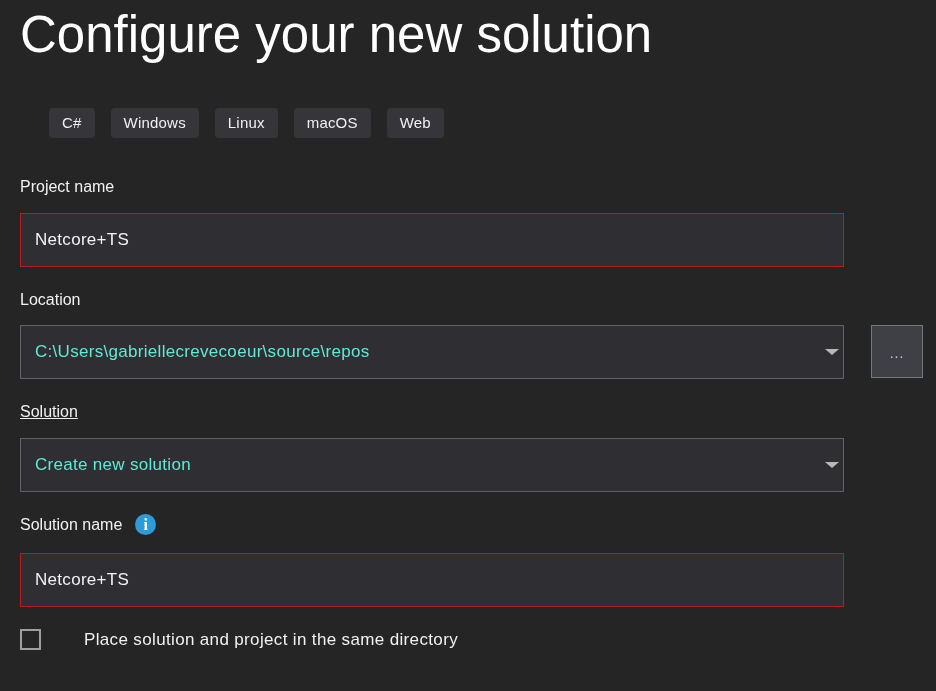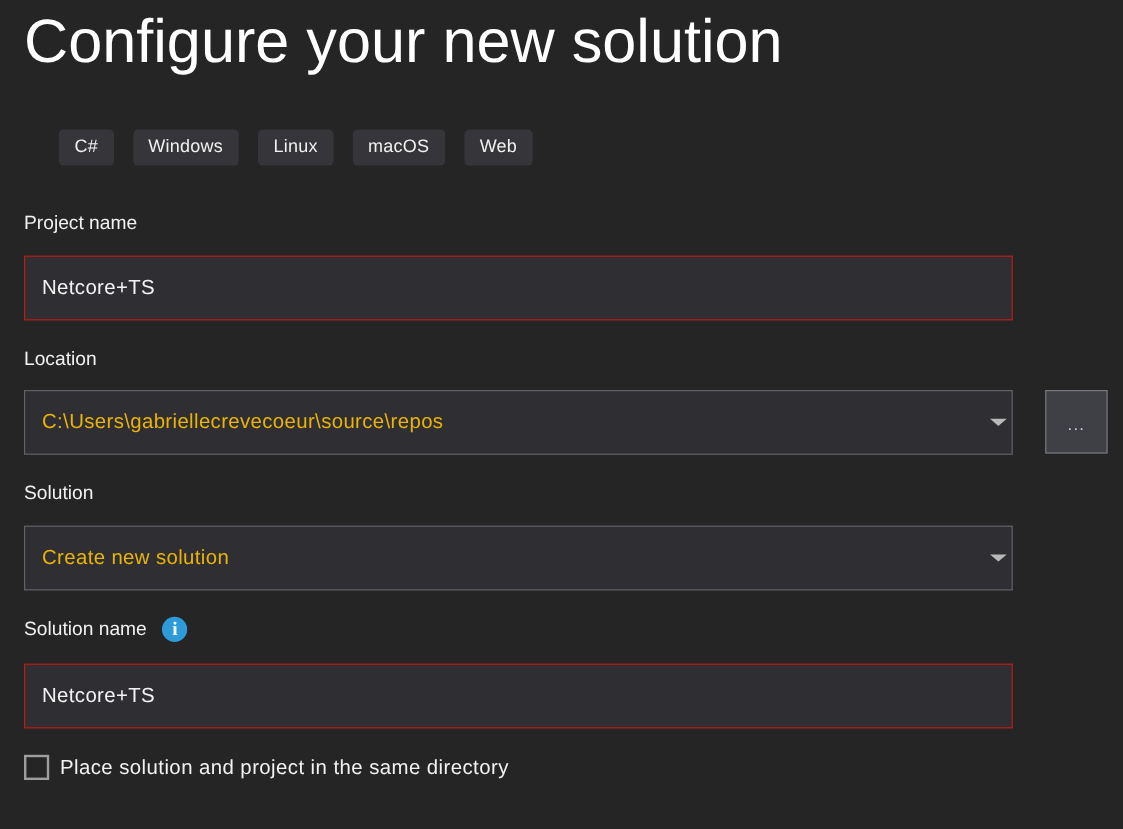--- a/index.html
+++ b/index.html
@@ -6,33 +6,33 @@
   body { background:#252526; font-family:"Liberation Sans", sans-serif; color:#f1f1f1; }
   .page { position:relative; width:936px; height:691px; overflow:hidden; background:#252526; }
   .title { position:absolute; left:20px; top:4px; font-size:51px; font-weight:300; color:#ffffff; line-height:1.2; }
   .subtitle-row { position:absolute; left:20px; top:108px; display:flex; align-items:center; }
   .subtitle { font-size:27px; font-weight:300; color:#f5f5f5; white-space:nowrap; }
   .tags { display:flex; margin-left:29px; gap:16px; }
   .tag { background:#36363a; border-radius:4px; padding:6px 13px; font-size:15px; line-height:18px; letter-spacing:0.2px; color:#f0f0f0; white-space:nowrap; }
   .field-label { position:absolute; left:20px; font-size:16px; color:#f1f1f1; display:flex; align-items:center; }
   .lbl-project { top:178px;text-align:right; }
   .lbl-location { top:291px; }
-  .lbl-solution { top:403px; }
+  .lbl-solution { top:403px;text-decoration:underline; }
   .lbl-solution-name { top:514px; }
   .textbox { position:absolute; left:20px; width:824px; height:54px; background:#2f2f33; border:1px solid #b91c1c; color:#f2f2f2; font-size:17px; letter-spacing:0.3px; padding:0 14px; font-family:inherit; outline:none; }
   .tb-project { top:213px; }
   .tb-solution-name { top:553px; }
-  .combo { position:absolute; left:20px; width:824px; height:54px; background:#2f2f33; border:1px solid #626266; color:#eab308; font-size:17px; letter-spacing:0.3px; padding:0 14px 0 14px; display:flex; align-items:center; justify-content:space-between; cursor:default; }
+  .combo { position:absolute; left:20px; width:824px; height:54px; background:#2f2f33; border:1px solid #626266; color:#5eead4; font-size:17px; letter-spacing:0.3px; padding:0 14px 0 14px; display:flex; align-items:center; justify-content:space-between; cursor:default; }
   .cb-location { top:325px; }
   .cb-solution { top:438px; }
   .chevron { width:0; height:0; border-left:7px solid transparent; border-right:7px solid transparent; border-top:6px solid #b8b8b8; margin-right:-10px; flex:none; }
   .browse-btn { position:absolute; left:871px; top:325px; width:52px; height:53px; background:#3f4045; border:1px solid #77787c; color:#c4cbe4; font-size:14px; display:flex; align-items:center; justify-content:center; letter-spacing:1px; }
   .browse-btn span { margin-top:3px; }
   .info-icon { display:inline-flex; flex:none; width:21px; height:21px; border-radius:50%; background:#2e9bd9; color:#ffffff; align-items:center; justify-content:center; font-size:16px; font-weight:bold; margin-left:13px; font-family:"Liberation Serif", serif; }
-  .checkbox-row { position:absolute; left:20px; top:629px; display:flex; align-items:center; }
+  .checkbox-row { position:absolute; left:20px; top:629px; display:flex; align-items:center;gap:34px; }
   .checkbox { width:21px; height:21px; border:2px solid #9e9e9e; background:transparent; flex:none; }
   .checkbox-label { margin-left:9px; font-size:17px; letter-spacing:0.35px; }
 </style>
 </head>
 <body>
 
 <div class="page">
   <h1 class="title">Configure your new solution</h1>
 
   <div class="subtitle-row">

